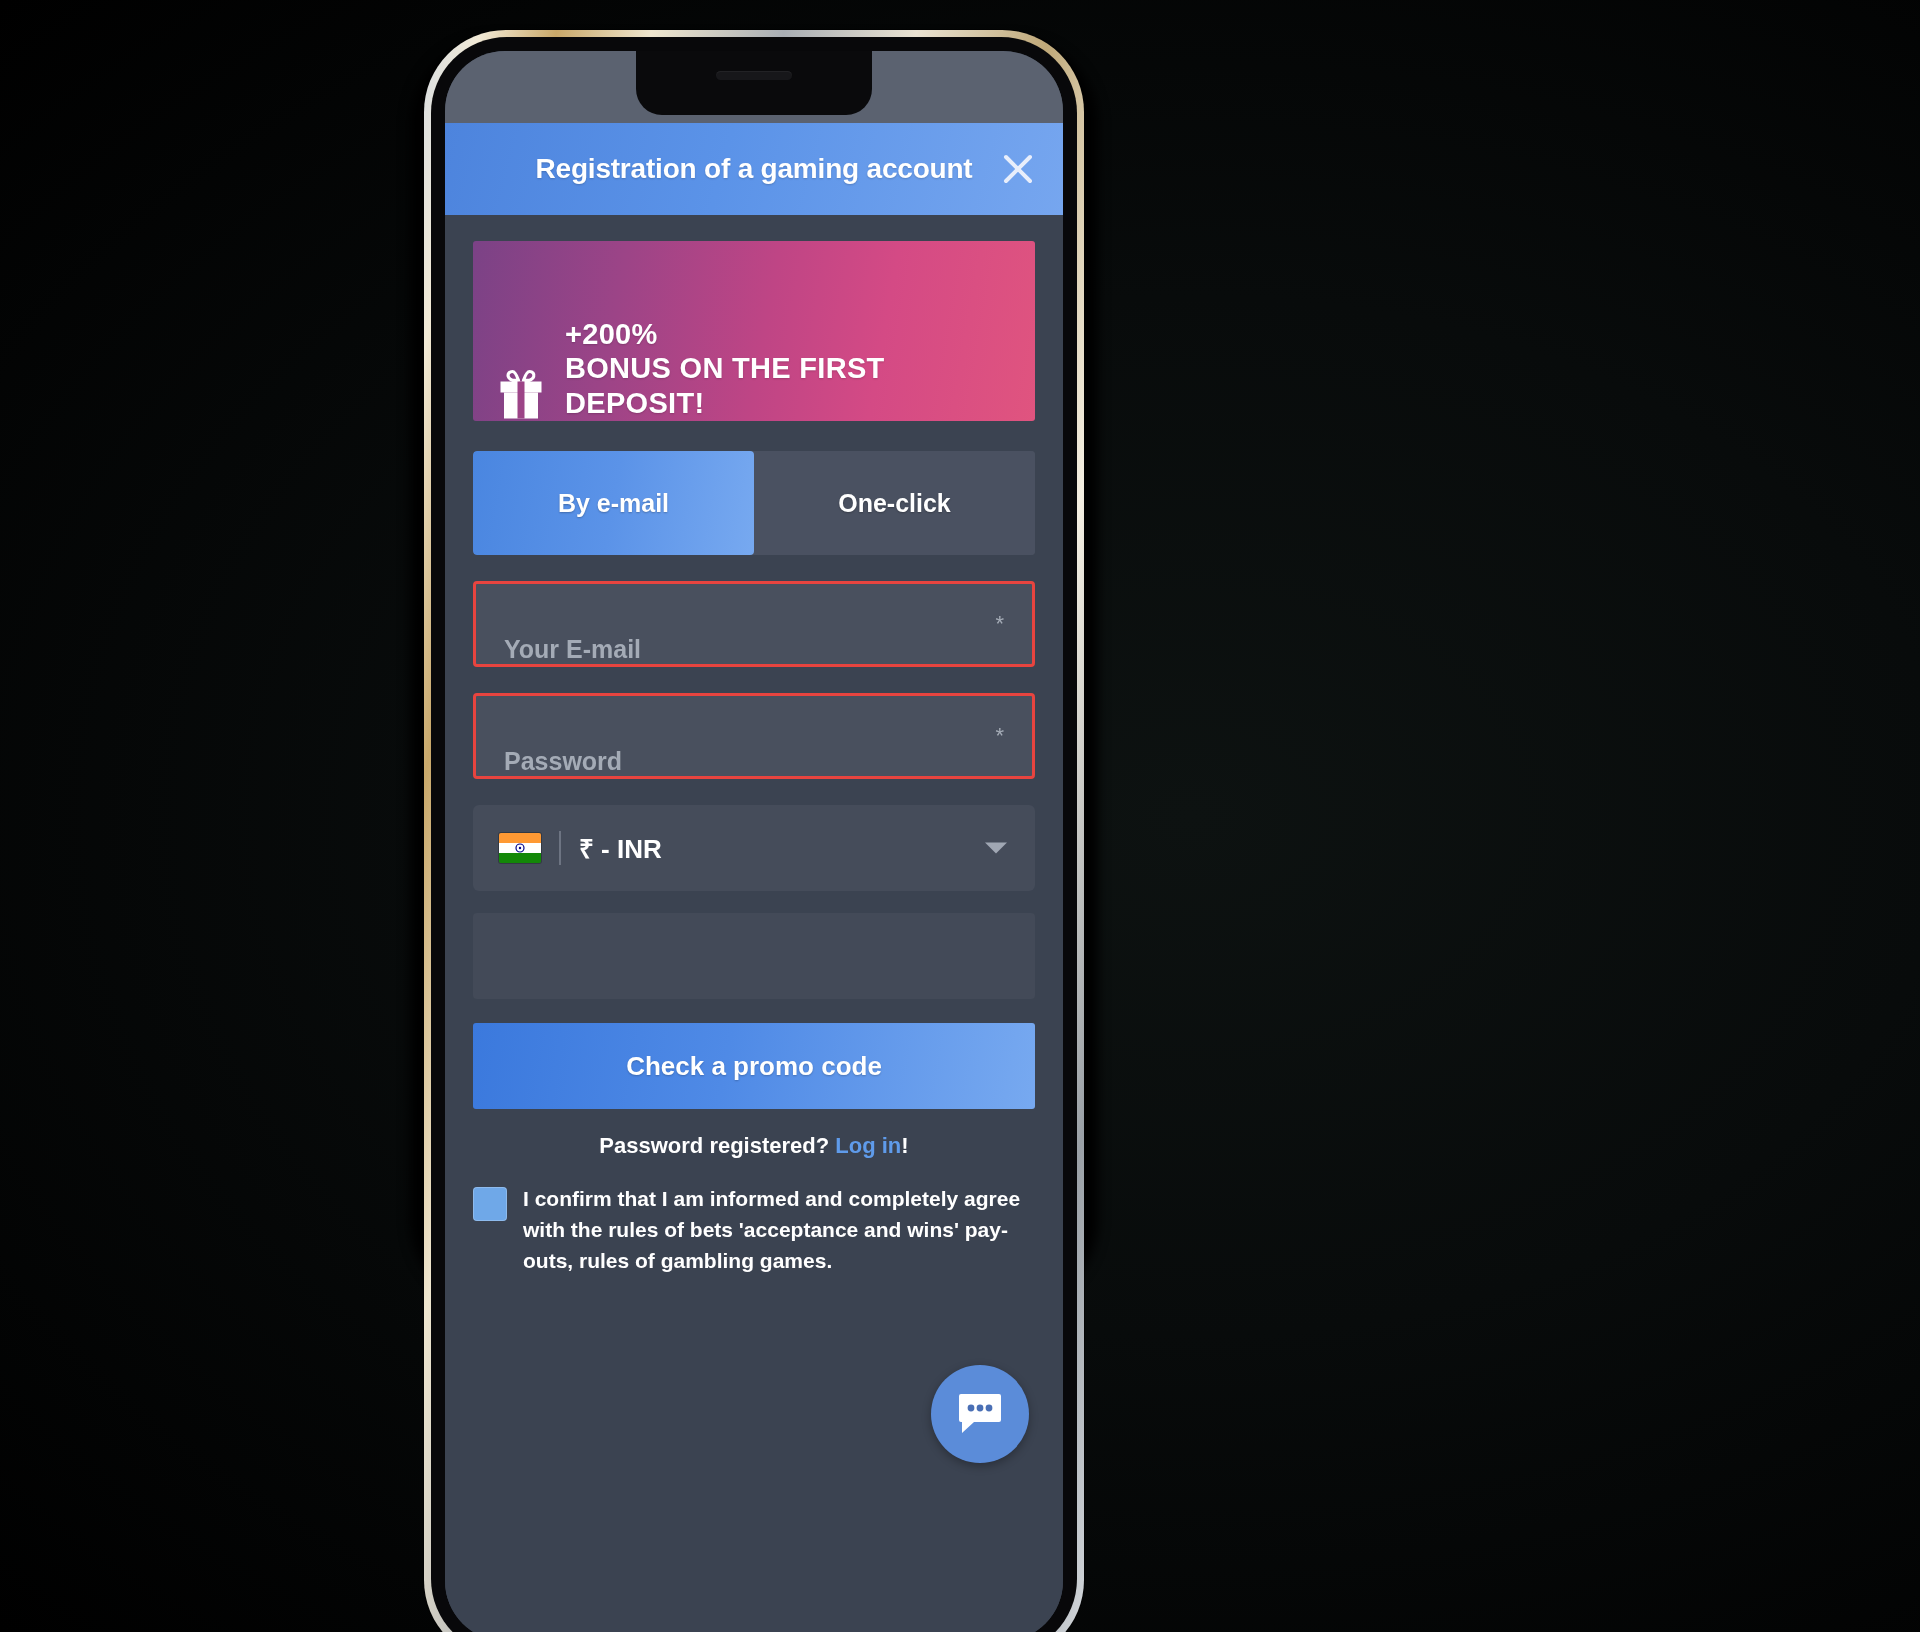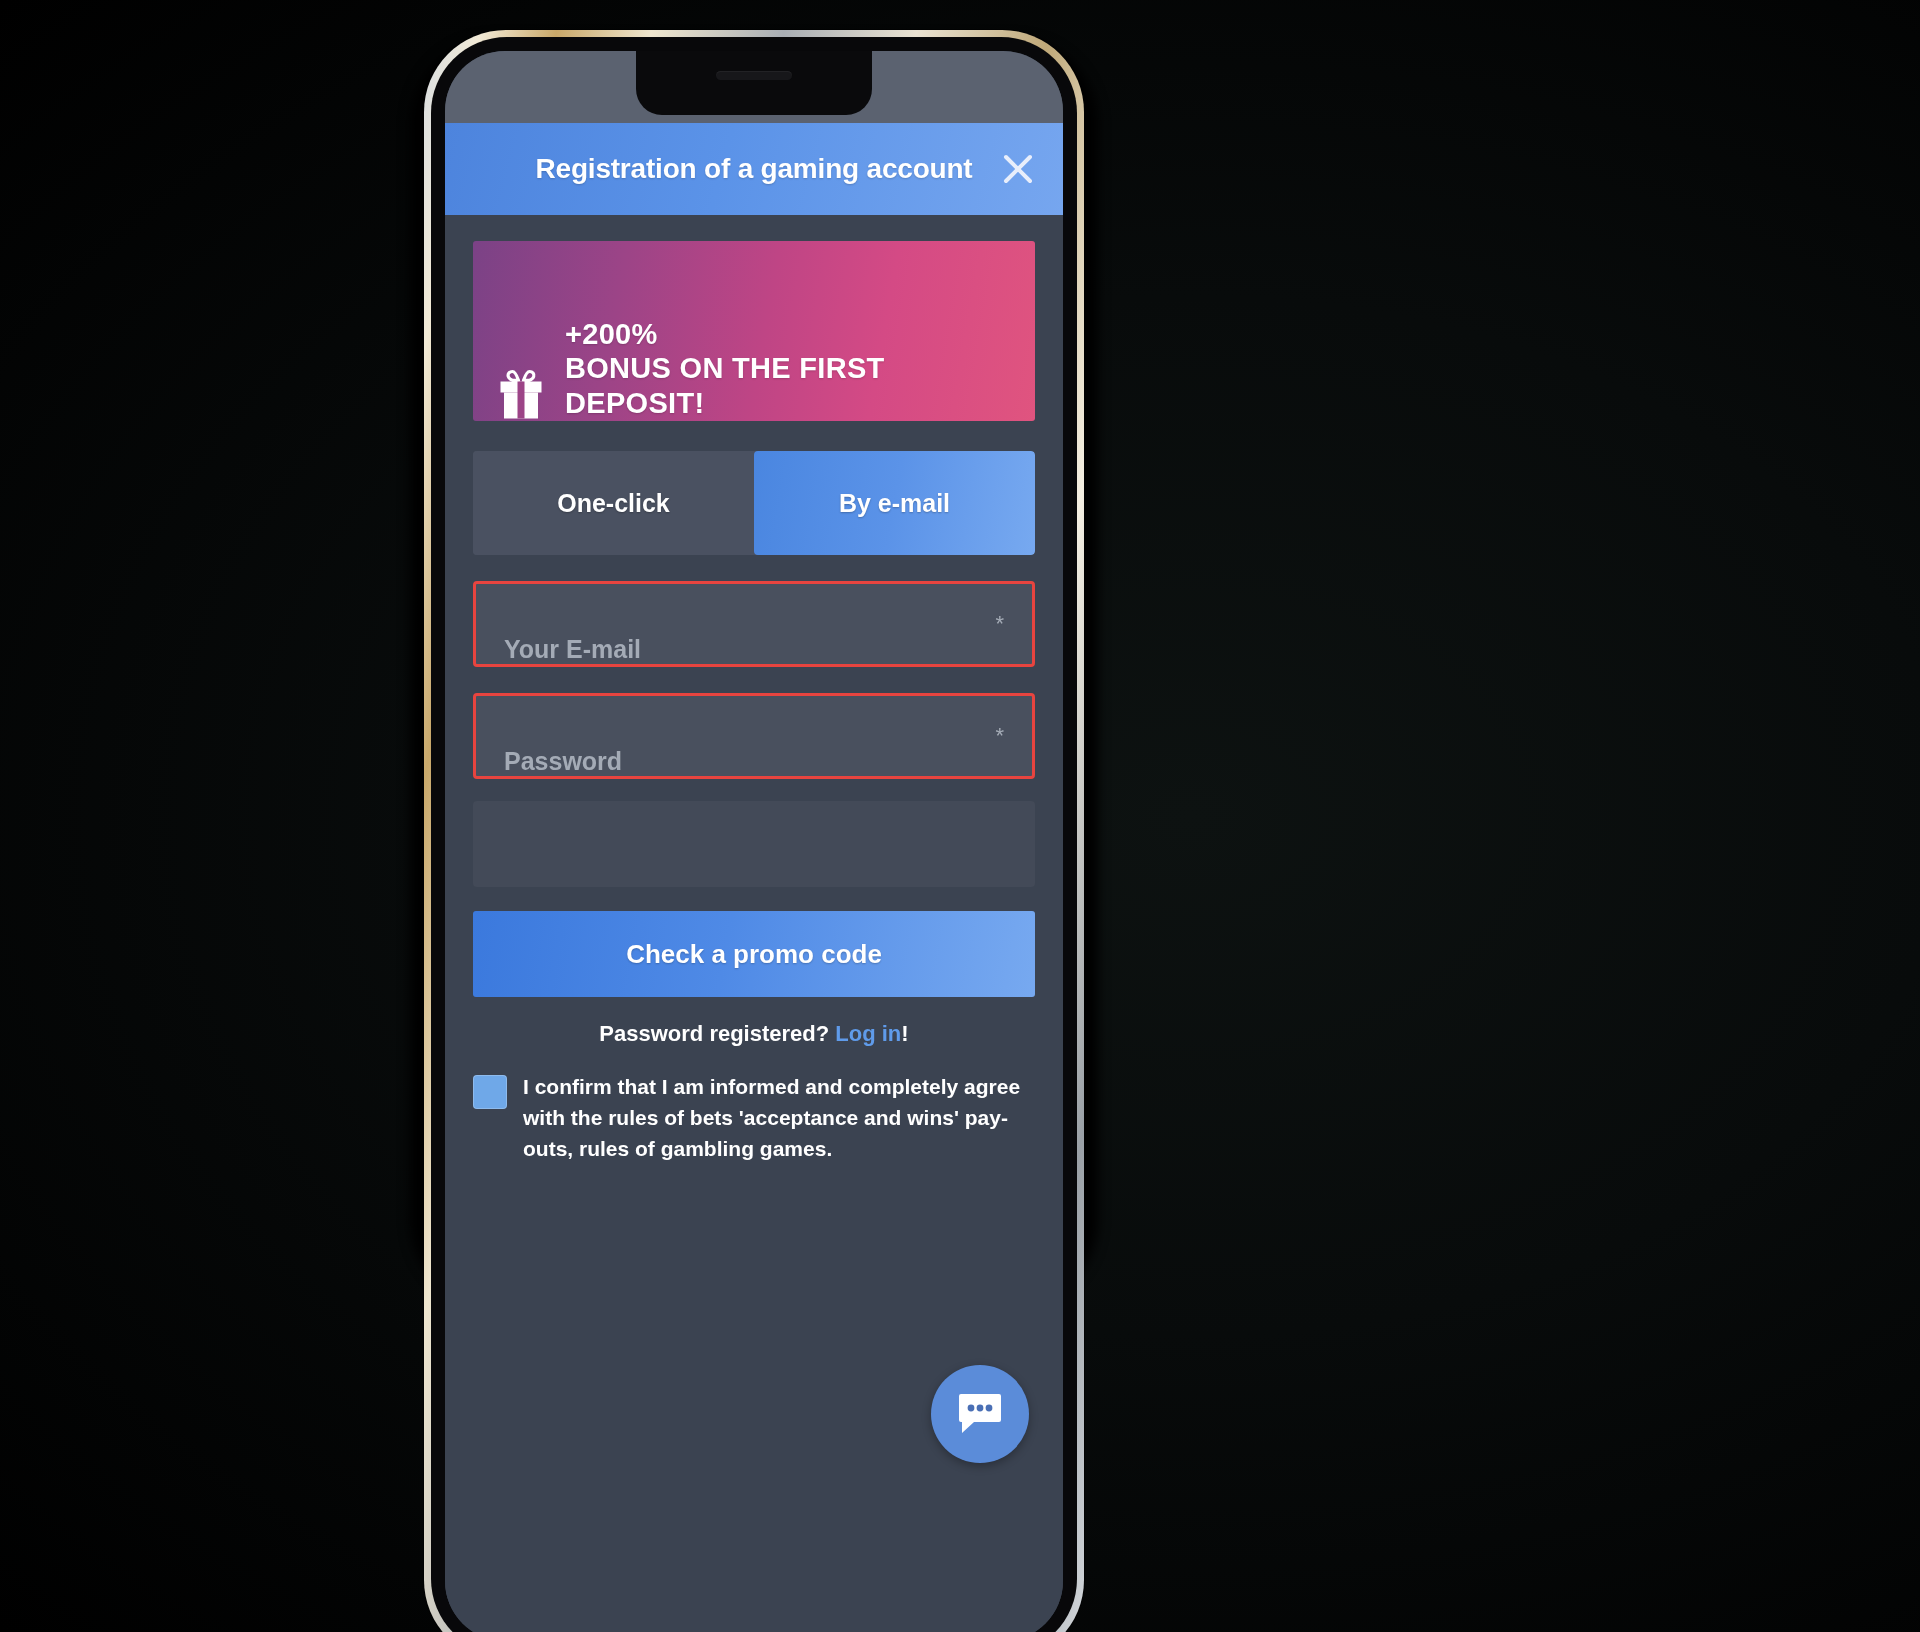--- a/index.html
+++ b/index.html
@@ -406,34 +406,48 @@
               <rect x="18.5" y="12.5" width="7" height="37" fill="#9c4487"></rect>
             </svg>
           </span>
           <div class="bonus-text">
             <span class="bonus-pct">+200%</span>
             <span class="bonus-headline">BONUS ON THE FIRST DEPOSIT!</span>
           </div>
         </div>
 
         <div class="tabs">
+          <div class="tab active">By e-mail</div>
           <div class="tab">One-click</div>
-          <div class="tab active">By e-mail</div>
         </div>
 
         <div class="field invalid">
           <span class="field-placeholder">Your E-mail</span>
           <span class="field-required">*</span>
         </div>
 
         <div class="field invalid">
           <span class="field-placeholder">Password</span>
           <span class="field-required">*</span>
         </div>
 
+        <div class="currency-select">
+          <span class="flag">
+            <svg width="42" height="30" viewBox="0 0 42 30" aria-hidden="true">
+              <rect x="0" y="0" width="42" height="10" fill="#ff9933"></rect>
+              <rect x="0" y="10" width="42" height="10" fill="#ffffff"></rect>
+              <rect x="0" y="20" width="42" height="10" fill="#138808"></rect>
+              <circle cx="21" cy="15" r="4" fill="none" stroke="#000088" stroke-width="1.2"></circle>
+              <circle cx="21" cy="15" r="1.2" fill="#000088"></circle>
+            </svg>
+          </span>
+          <span class="flag-divider"></span>
+          <span class="currency-label">₹ - INR</span>
+          <span class="caret"></span>
+        </div>
 
         <div class="promo-input"></div>
 
         <div class="btn-primary">Check a promo code</div>
 
         <div class="already-row">
           <span>Password registered? </span><span class="login-link">Log in</span><span>!</span>
         </div>
 
         <div class="terms-row">

